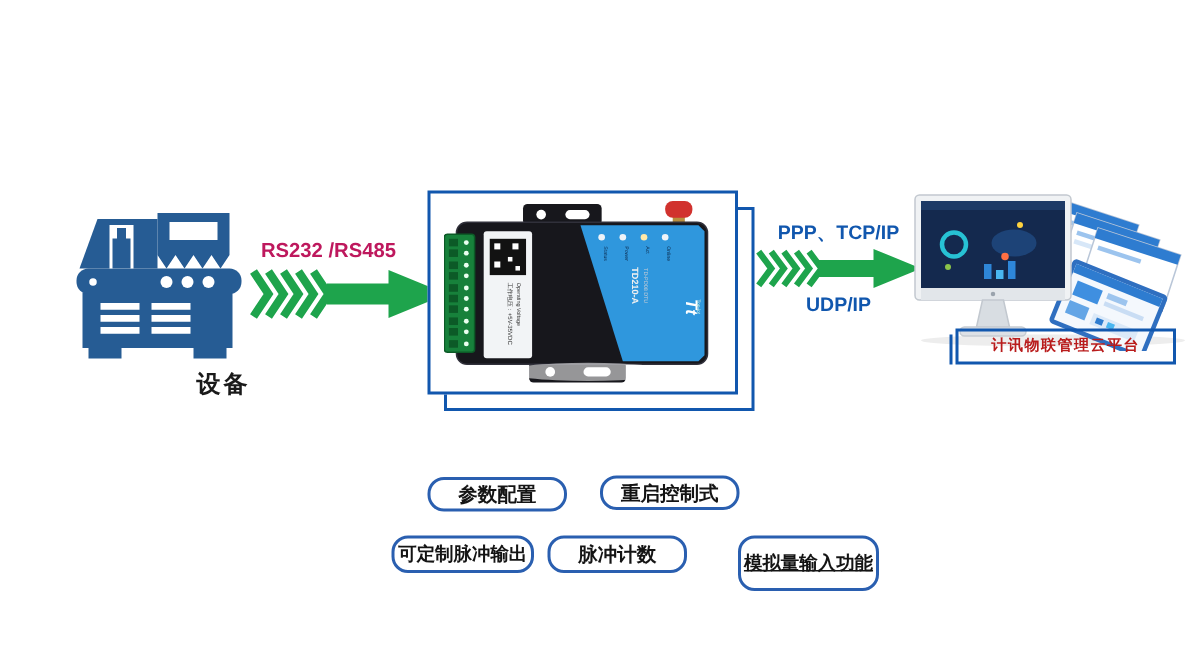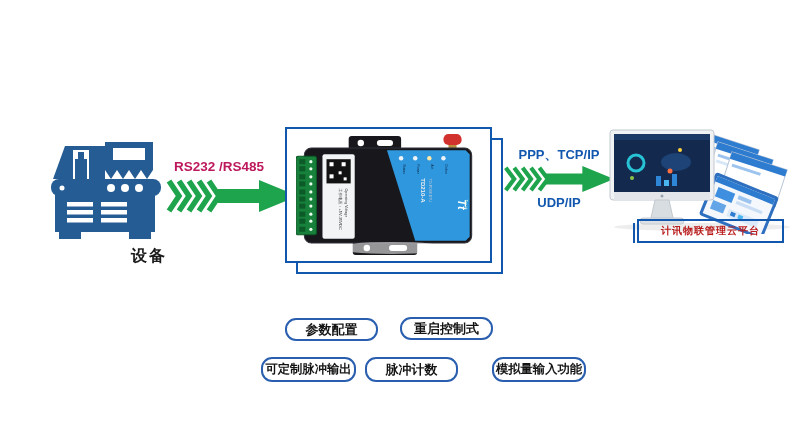--- a/index.html
+++ b/index.html
@@ -41,21 +41,21 @@
 
   
   .tag{position:absolute;box-sizing:border-box;border:2px solid #2a5fb0;border-radius:11px;
        background:#fff;font-weight:bold;color:#141414;display:flex;align-items:center;
        justify-content:center;white-space:nowrap;font-size:13px;}
   .tag.wide{font-size:12.3px;margin-left:20px;}
   .tag-0{left:285px;top:318px;width:93px;height:23px;}
   .tag-1{left:400px;top:317px;width:93px;height:23px;}
   .tag-2{left:241px;top:357px;width:95px;height:25px;}
   .tag-3{left:354px;top:357px;width:93px;height:25px;margin-left:11px;}
-  .tag-4{left:472px;top:357px;width:94px;height:25px;}
+  .tag-4{left:472px;top:357px;width:94px;height:37px;text-decoration:underline;}
 </style>
 </head>
 <body>
 
 <div class="stage">
 
   <svg class="machine-icon" viewBox="0 0 122 112">
     <g fill="#265c94">
       <rect x="10" y="63" width="100" height="37"></rect>
       <rect x="14" y="100" width="22" height="7"></rect>

